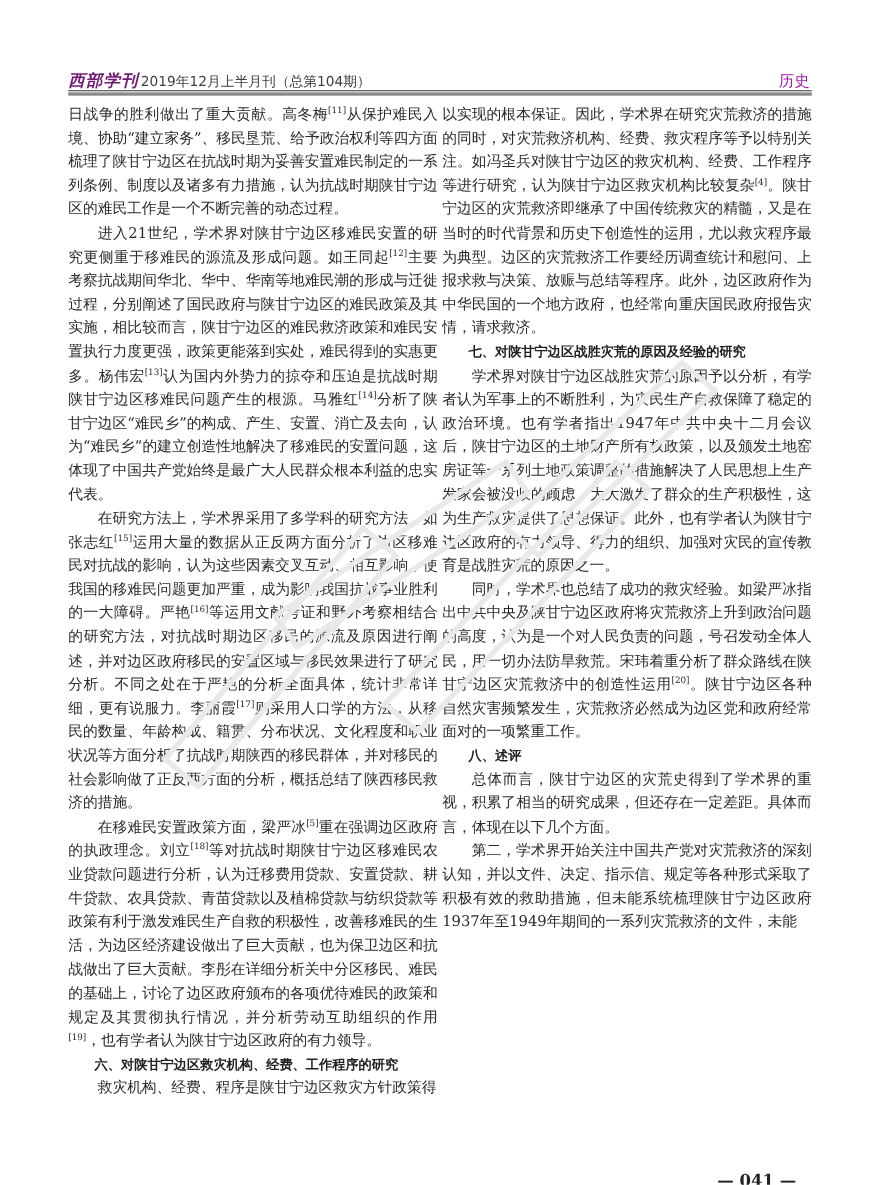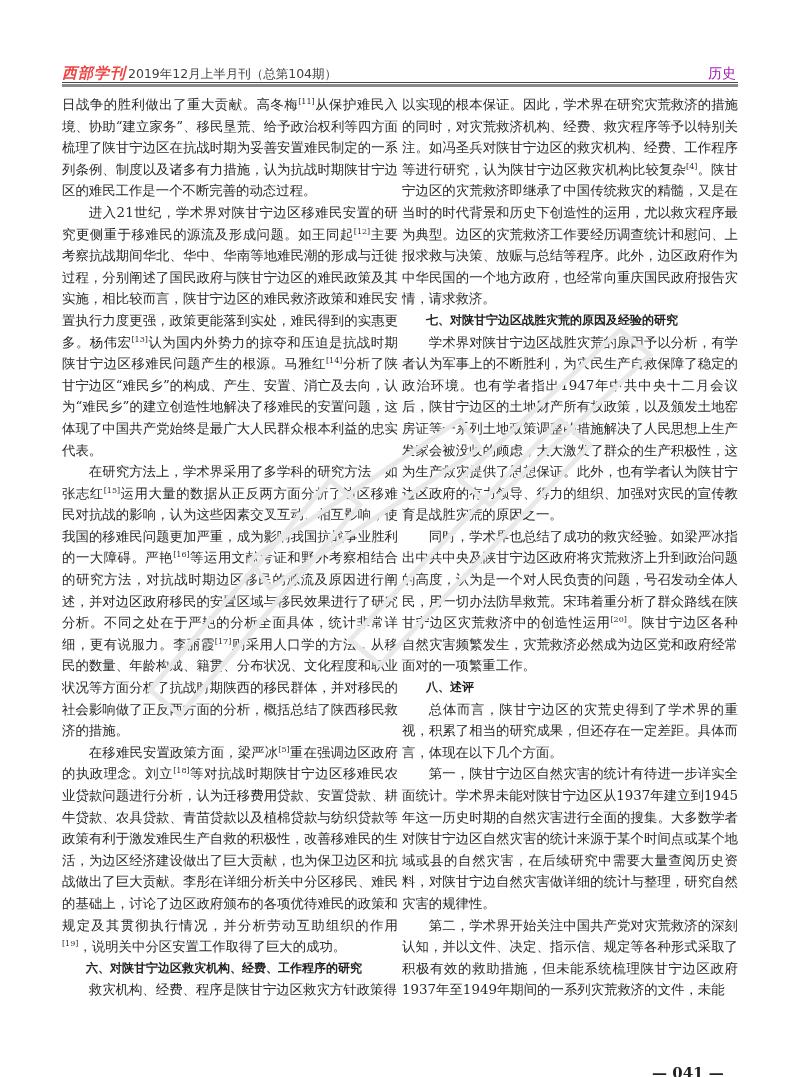--- a/index.html
+++ b/index.html
@@ -1,20 +1,20 @@
 <!DOCTYPE html>
 <html><head>
 <meta charset="utf-8">
 <style>
   html, body { margin: 0; padding: 0; background: #ffffff; }
   body { width: 793px; height: 1077px; position: relative; overflow: hidden;
          font-family: "DejaVu Serif", "Liberation Serif", serif; color: #2a2a2a; }
   .header { position: absolute; left: 62px; top: 64px; width: 676px; height: 20px; }
   .journal-logo { position: absolute; left: 0; top: 0; font-family: "DejaVu Serif", serif;
-                  font-weight: bold; font-style: italic; font-size: 15px; letter-spacing: 1px; color: #ef4444; }
+                  font-weight: bold; font-style: italic; font-size: 15px; letter-spacing: 1px; color: #701a75; }
   .issue-info { position: absolute; left: 66px; top: 2px; font-family: "DejaVu Sans", sans-serif;
                 font-size: 12.5px; color: #404040; }
   .section-label { position: absolute; right: 2px; top: 1px; font-family: "DejaVu Sans", sans-serif;
                    font-size: 14px; color: #a21caf; }
   .rule-thin { position: absolute; left: 62px; top: 82px; width: 676px; height: 1px; background: #444; }
   .rule-thick { position: absolute; left: 62px; top: 84px; width: 676px; height: 3px; background: #8a8a8a; }
 
   .column { position: absolute; top: 94px; width: 336px; font-size: 13.4px; line-height: 21.6px;
             text-align: justify; text-justify: inter-ideograph; }
   .col-left { left: 62px; }
@@ -38,32 +38,31 @@
   <span class="issue-info">2019年12月上半月刊（总第104期）</span>
   <span class="section-label">历史</span>
 </div>
 <div class="rule-thin"></div>
 <div class="rule-thick"></div>
 
 <div class="column col-left">
     <p><span>日战争的胜利做出了重大贡献。高冬梅</span><sup>[11]</sup><span>从保护难民入境、协助“建立家务”、移民垦荒、给予政治权利等四方面梳理了陕甘宁边区在抗战时期为妥善安置难民制定的一系列条例、制度以及诸多有力措施，认为抗战时期陕甘宁边区的难民工作是一个不断完善的动态过程。</span></p>
     <p class="indent"><span>进入21世纪，学术界对陕甘宁边区移难民安置的研究更侧重于移难民的源流及形成问题。如王同起</span><sup>[12]</sup><span>主要考察抗战期间华北、华中、华南等地难民潮的形成与迁徙过程，分别阐述了国民政府与陕甘宁边区的难民政策及其实施，相比较而言，陕甘宁边区的难民救济政策和难民安置执行力度更强，政策更能落到实处，难民得到的实惠更多。杨伟宏</span><sup>[13]</sup><span>认为国内外势力的掠夺和压迫是抗战时期陕甘宁边区移难民问题产生的根源。马雅红</span><sup>[14]</sup><span>分析了陕甘宁边区“难民乡”的构成、产生、安置、消亡及去向，认为“难民乡”的建立创造性地解决了移难民的安置问题，这体现了中国共产党始终是最广大人民群众根本利益的忠实代表。</span></p>
     <p class="indent"><span>在研究方法上，学术界采用了多学科的研究方法，如张志红</span><sup>[15]</sup><span>运用大量的数据从正反两方面分析了边区移难民对抗战的影响，认为这些因素交叉互动、相互影响，使我国的移难民问题更加严重，成为影响我国抗战事业胜利的一大障碍。严艳</span><sup>[16]</sup><span>等运用文献考证和野外考察相结合的研究方法，对抗战时期边区移民的源流及原因进行阐述，并对边区政府移民的安置区域与移民效果进行了研究分析。不同之处在于严艳的分析全面具体，统计非常详细，更有说服力。李丽霞</span><sup>[17]</sup><span>则采用人口学的方法，从移民的数量、年龄构成、籍贯、分布状况、文化程度和职业状况等方面分析了抗战时期陕西的移民群体，并对移民的社会影响做了正反两方面的分析，概括总结了陕西移民救济的措施。</span></p>
-    <p class="indent"><span>在移难民安置政策方面，梁严冰</span><sup>[5]</sup><span>重在强调边区政府的执政理念。刘立</span><sup>[18]</sup><span>等对抗战时期陕甘宁边区移难民农业贷款问题进行分析，认为迁移费用贷款、安置贷款、耕牛贷款、农具贷款、青苗贷款以及植棉贷款与纺织贷款等政策有利于激发难民生产自救的积极性，改善移难民的生活，为边区经济建设做出了巨大贡献，也为保卫边区和抗战做出了巨大贡献。李彤在详细分析关中分区移民、难民的基础上，讨论了边区政府颁布的各项优待难民的政策和规定及其贯彻执行情况，并分析劳动互助组织的作用</span><sup>[19]</sup><span>，说明关中分区安置工作取得了巨大的成功。</span></p>
+    <p class="indent"><span>在移难民安置政策方面，梁严冰</span><sup>[5]</sup><span>重在强调边区政府的执政理念。刘立</span><sup>[18]</sup><span>等对抗战时期陕甘宁边区移难民农业贷款问题进行分析，认为迁移费用贷款、安置贷款、耕牛贷款、农具贷款、青苗贷款以及植棉贷款与纺织贷款等政策有利于激发难民生产自救的积极性，改善移难民的生活，为边区经济建设做出了巨大贡献，也为保卫边区和抗战做出了巨大贡献。李彤在详细分析关中分区移民、难民的基础上，讨论了边区政府颁布的各项优待难民的政策和规定及其贯彻执行情况，并分析劳动互助组织的作用</span><sup>[19]</sup><span>，也有学者认为陕甘宁边区政府的有力领导。</span></p>
     <h3><span>六、对陕甘宁边区救灾机构、经费、工作程序的研究</span></h3>
     <p class="indent"><span>救灾机构、经费、程序是陕甘宁边区救灾方针政策得</span></p>
   </div>
 <div class="column col-right">
     <p><span>以实现的根本保证。因此，学术界在研究灾荒救济的措施的同时，对灾荒救济机构、经费、救灾程序等予以特别关注。如冯圣兵对陕甘宁边区的救灾机构、经费、工作程序等进行研究，认为陕甘宁边区救灾机构比较复杂</span><sup>[4]</sup><span>。陕甘宁边区的灾荒救济即继承了中国传统救灾的精髓，又是在当时的时代背景和历史下创造性的运用，尤以救灾程序最为典型。边区的灾荒救济工作要经历调查统计和慰问、上报求救与决策、放赈与总结等程序。此外，边区政府作为中华民国的一个地方政府，也经常向重庆国民政府报告灾情，请求救济。</span></p>
     <h3><span>七、对陕甘宁边区战胜灾荒的原因及经验的研究</span></h3>
     <p class="indent"><span>学术界对陕甘宁边区战胜灾荒的原因予以分析，有学者认为军事上的不断胜利，为灾民生产自救保障了稳定的政治环境。也有学者指出1947年中共中央十二月会议后，陕甘宁边区的土地财产所有权政策，以及颁发土地窑房证等一系列土地政策调整的措施解决了人民思想上生产发家会被没收的顾虑，大大激发了群众的生产积极性，这为生产救灾提供了思想保证。此外，也有学者认为陕甘宁边区政府的有力领导、得力的组织、加强对灾民的宣传教育是战胜灾荒的原因之一。</span></p>
     <p class="indent"><span>同时，学术界也总结了成功的救灾经验。如梁严冰指出中共中央及陕甘宁边区政府将灾荒救济上升到政治问题的高度，认为是一个对人民负责的问题，号召发动全体人民，用一切办法防旱救荒。宋玮着重分析了群众路线在陕甘宁边区灾荒救济中的创造性运用</span><sup>[20]</sup><span>。陕甘宁边区各种自然灾害频繁发生，灾荒救济必然成为边区党和政府经常面对的一项繁重工作。</span></p>
     <h3><span>八、述评</span></h3>
     <p class="indent"><span>总体而言，陕甘宁边区的灾荒史得到了学术界的重视，积累了相当的研究成果，但还存在一定差距。具体而言，体现在以下几个方面。</span></p>
-    <p class="indent"><span>第一，陕甘宁边区自然灾害的统计有待进一步详实全面统计。学术界未能对陕甘宁边区从1937年建立到1945年这一历史时期的自然灾害进行全面的搜集。大多数学者对陕甘宁边区自然灾害的统计来源于某个时间点或某个地域或县的自然灾害，在后续研究中需要大量查阅历史资料，对陕甘宁边自然灾害做详细的统计与整理，研究自然灾害的规律性。</span></p>
     <p class="indent"><span>第二，学术界开始关注中国共产党对灾荒救济的深刻认知，并以文件、决定、指示信、规定等各种形式采取了积极有效的救助措施，但未能系统梳理陕甘宁边区政府1937年至1949年期间的一系列灾荒救济的文件，未能</span></p>
   </div>
 
 <div class="page-number">— 041 —</div>
 
 <svg class="watermark" viewBox="0 0 793 1077">
   <g fill="none" stroke="#e9e9e9" stroke-width="5" stroke-linejoin="round">
     <path d="M150 690 L330 480 L360 505 L180 715 Z"></path>
     <path d="M250 560 L460 420 L480 448 L270 588 Z"></path>
     <path d="M350 640 L560 420 L590 445 L380 665 Z"></path>

